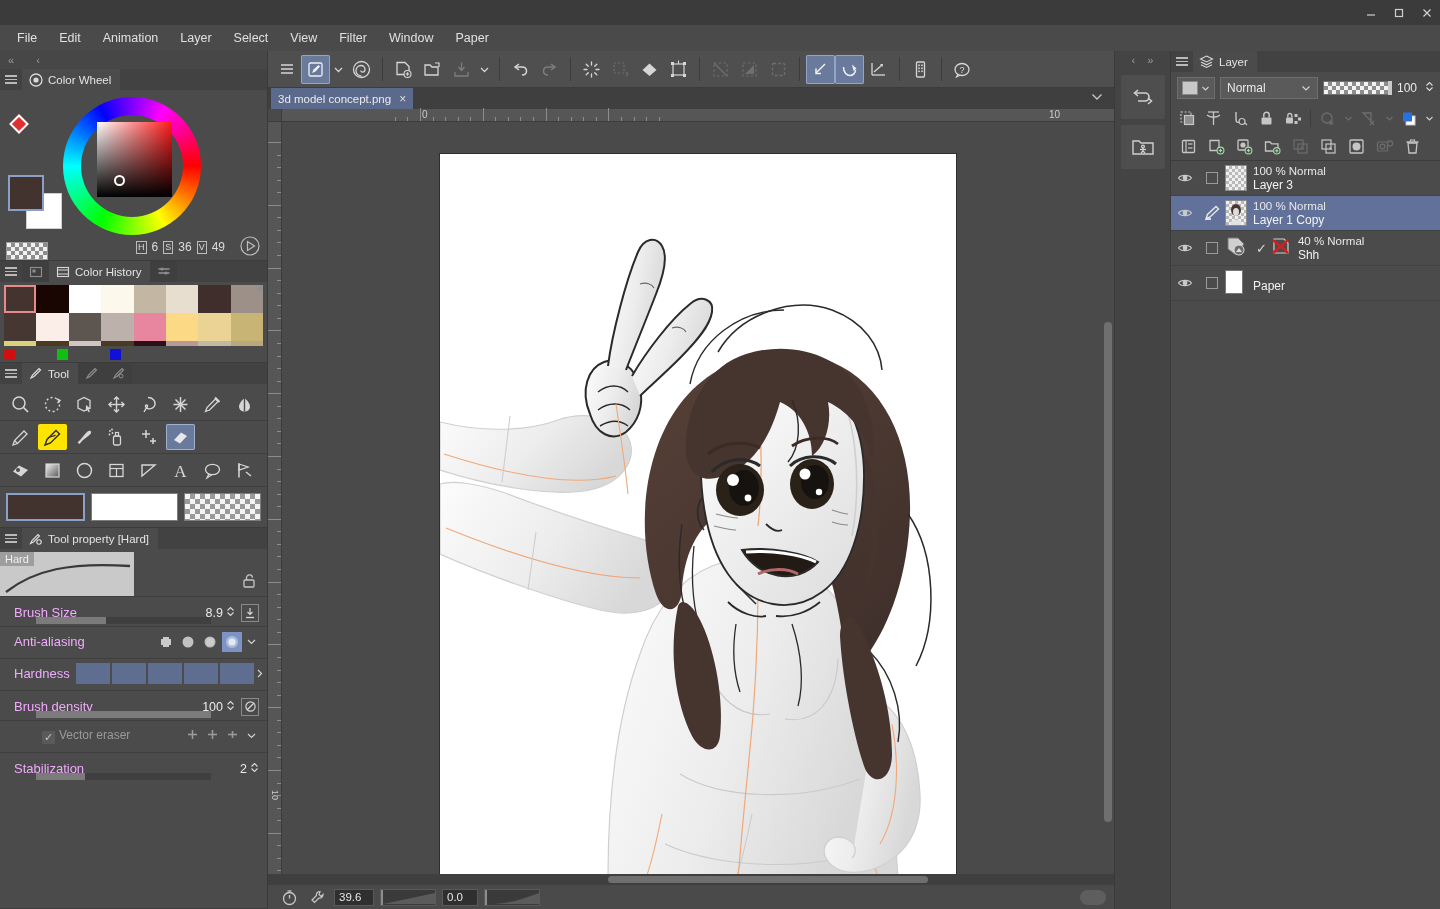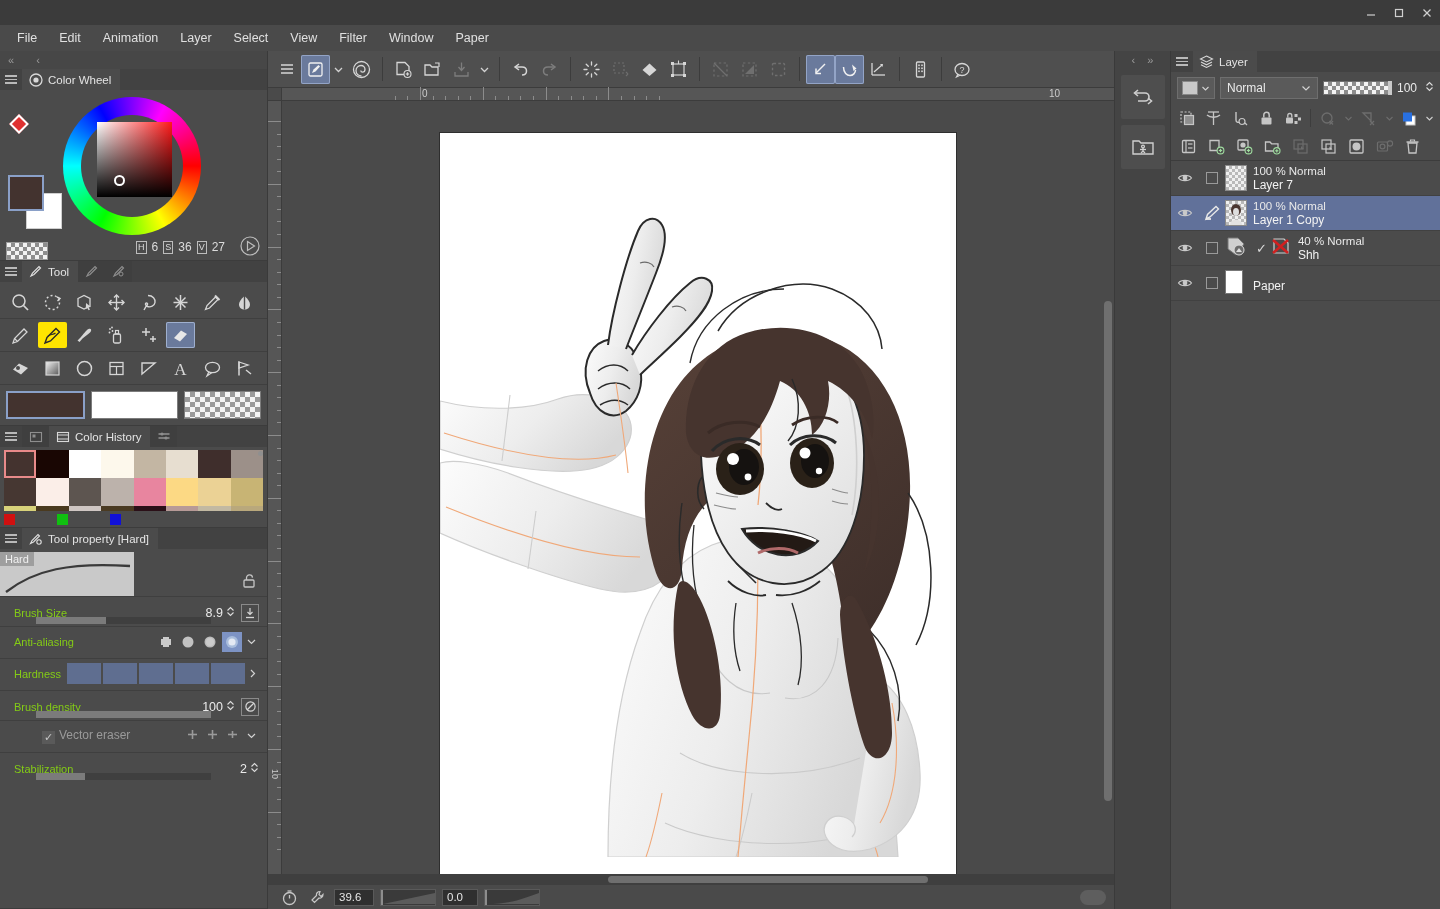--- a/index.html
+++ b/index.html
@@ -88,21 +88,21 @@
     background-image: linear-gradient(45deg, #9a9a9a 25%, transparent 25%), linear-gradient(-45deg, #9a9a9a 25%, transparent 25%), linear-gradient(45deg, transparent 75%, #9a9a9a 75%), linear-gradient(-45deg, transparent 75%, #9a9a9a 75%);
     background-size: 10px 10px; background-position: 0 0, 0 5px, 5px -5px, -5px 0px; background-color: #f4f4f4; }
 
   
   .tp-preview { height: 44px; margin: 3px 6px 0 0; background: #c9c9c9; width: 134px; position: relative; overflow: hidden; }
   .tp-preview .lbl { position: absolute; left: 0; top: 0; background: #9e9e9e; color: #f0f0f0; font-size: 11px; padding: 1px 5px; }
   .tp-preview svg { position: absolute; left: 0; top: 0; }
   .tp-head { display: flex; align-items: flex-start; }
   .lockico { margin-left: auto; margin-right: 10px; margin-top: 24px; }
   .prow { display: flex; align-items: center; padding: 4px 8px 2px 14px; border-top: 1px solid #3f3f3f; position: relative; min-height: 30px; }
-  .prow .plabel { font-size: 11px; color: #84cc16; }
+  .prow .plabel { font-size: 13px; color: #f0abfc; }
   .prow .pval { margin-left: auto; font-size: 12.5px; color: #eaeaea; }
   .spin { display: inline-block; width: 9px; margin-left: 3px; vertical-align: -1px; }
   .slider { position: absolute; left: 36px; bottom: 2px; height: 7px; width: 175px; background: #3f3f3f; }
   .slider > i { display: block; height: 7px; background: #7b7b7b; }
   .sq-btn { width: 18px; height: 18px; border: 1px solid #8a8a8a; display: flex; align-items: center; justify-content: center; margin-left: 6px; }
   .aa-opts { display: flex; gap: 2px; margin-left: auto; align-items: center; }
   .aa-opt { width: 20px; height: 20px; display: flex; align-items: center; justify-content: center; }
   .aa-opt.sel { background: #7d93c4; }
   .hard-opts { display: flex; gap: 2px; margin-left: 6px; }
   .hard-opt { width: 34px; height: 21px; background: #5f6e90; }
@@ -256,228 +256,27 @@
             <div class="bgsw"></div>
             <div class="fgsw"></div>
           </div>
           <div class="transw"></div>
           <div class="hsv">
             <span class="lab">H</span>
             <span>6</span>
             <span class="lab">S</span>
             <span>36</span>
             <span class="lab">V</span>
-            <span>27</span>
+            <span>49</span>
           </div>
           <div class="playbtn">
             <svg width="22" height="22" viewBox="0 0 22 22">
                 <circle cx="11" cy="11" r="9" fill="none" stroke="#bdbdbd" stroke-width="1.2"></circle>
                 <path d="M8.5 6.5 L15.5 11 L8.5 15.5 Z" fill="none" stroke="#bdbdbd" stroke-width="1.2"></path>
               </svg>
-          </div>
-        </div>
-      </div>
-
-      <div class="panel">
-        <div class="panel-tabs">
-          <div class="hamb">
-              <div class="bars">
-                <i></i>
-                <i></i>
-                <i></i>
-              </div>
-            </div>
-          <div class="ptab">
-            <span class="tico">
-              <svg width="15" height="15" viewBox="0 0 15 15">
-                  <path d="M3 12 L4.5 9 L11 2.5 L12.5 4 L6 10.5 Z" fill="none" stroke="#e0e0e0" stroke-width="1.2"></path>
-                </svg>
-            </span>
-            <span>Tool</span>
-          </div>
-          <div class="ptab inactive">
-            <span class="tico">
-              <svg width="15" height="15" viewBox="0 0 15 15">
-                  <path d="M3 12 L4.5 9 L11 2.5 L12.5 4 L6 10.5 Z" fill="none" stroke="#8e8e8e" stroke-width="1.2"></path>
-                </svg>
-            </span>
-          </div>
-          <div class="ptab inactive">
-            <span class="tico">
-              <svg width="15" height="15" viewBox="0 0 15 15">
-                  <path d="M3 12 L4.5 9 L11 2.5 L12.5 4 L6 10.5 Z" fill="none" stroke="#8e8e8e" stroke-width="1.2"></path>
-                  <circle cx="10" cy="10" r="2" fill="none" stroke="#8e8e8e" stroke-width="1"></circle>
-                </svg>
-            </span>
-          </div>
-        </div>
-        <div class="tool-rows">
-          <div class="trow">
-            <div class="tbtn">
-              <svg width="21" height="21" viewBox="0 0 21 21">
-                  <circle cx="9" cy="9" r="6" fill="none" stroke="#d6d6d6" stroke-width="1.5"></circle>
-                  <line x1="13.5" y1="13.5" x2="18" y2="18" stroke="#d6d6d6" stroke-width="1.7"></line>
-                </svg>
-            </div>
-            <div class="tbtn">
-              <svg width="21" height="21" viewBox="0 0 21 21">
-                  <circle cx="10.5" cy="10.5" r="7" fill="none" stroke="#d6d6d6" stroke-width="1.5" stroke-dasharray="2 2.4"></circle>
-                  <path d="M15 5 L18 6.5 L15.5 9" fill="none" stroke="#d6d6d6" stroke-width="1.4"></path>
-                </svg>
-            </div>
-            <div class="tbtn">
-              <svg width="21" height="21" viewBox="0 0 21 21">
-                  <path d="M4 6.5 L10 3.5 L16 6.5 L16 14 L10 17 L4 14 Z" fill="none" stroke="#d6d6d6" stroke-width="1.3"></path>
-                  <path d="M12 11 L17 15 L14.5 15.3 L16 17.5 L14.6 18.2 L13.3 16 L11.8 17 Z" fill="#d6d6d6"></path>
-                </svg>
-            </div>
-            <div class="tbtn">
-              <svg width="21" height="21" viewBox="0 0 21 21">
-                  <g stroke="#d6d6d6" stroke-width="1.4" fill="none">
-                    <line x1="10.5" y1="3" x2="10.5" y2="18"></line>
-                    <line x1="3" y1="10.5" x2="18" y2="10.5"></line>
-                    <path d="M8 5.5 L10.5 3 L13 5.5"></path>
-                    <path d="M8 15.5 L10.5 18 L13 15.5"></path>
-                    <path d="M5.5 8 L3 10.5 L5.5 13"></path>
-                    <path d="M15.5 8 L18 10.5 L15.5 13"></path>
-                  </g>
-                </svg>
-            </div>
-            <div class="tbtn">
-              <svg width="21" height="21" viewBox="0 0 21 21">
-                  <path d="M10 3.5 C15 3.5 17.5 7 17 10.5 C16.5 14 12.5 15.5 9.5 14.5 C7 13.7 7 11 8.5 11 C10 11 10 13 8 14.5 L6 18" fill="none" stroke="#d6d6d6" stroke-width="1.4"></path>
-                </svg>
-            </div>
-            <div class="tbtn">
-              <svg width="21" height="21" viewBox="0 0 21 21">
-                  <g stroke="#d6d6d6" stroke-width="1.5">
-                    <line x1="10.5" y1="3" x2="10.5" y2="18"></line>
-                    <line x1="3.5" y1="10.5" x2="17.5" y2="10.5"></line>
-                    <line x1="5.5" y1="5.5" x2="15.5" y2="15.5"></line>
-                    <line x1="15.5" y1="5.5" x2="5.5" y2="15.5"></line>
-                  </g>
-                </svg>
-            </div>
-            <div class="tbtn">
-              <svg width="21" height="21" viewBox="0 0 21 21">
-                  <path d="M3.5 17.5 L5 13.5 L13.5 5 L16 7.5 L7.5 16 Z" fill="none" stroke="#d6d6d6" stroke-width="1.3"></path>
-                  <path d="M13 3.5 L17.5 8" stroke="#d6d6d6" stroke-width="2"></path>
-                </svg>
-            </div>
-            <div class="tbtn">
-              <svg width="21" height="21" viewBox="0 0 21 21">
-                  <path d="M10.5 4 C7 7 5 10 5 12.5 C5 15.5 7.5 17.5 10.5 17.5 C13.5 17.5 16 15.5 16 12.5 C16 10 14 7 10.5 4 Z" fill="#d6d6d6"></path>
-                  <path d="M10.5 4 C10.5 4 10.5 10 10.5 17.5" stroke="#4b4b4b" stroke-width="1.4"></path>
-                </svg>
-            </div>
-          </div>
-          <div class="trow">
-            <div class="tbtn">
-              <svg width="21" height="21" viewBox="0 0 21 21">
-                  <path d="M3 18 L4.5 13.5 L14 4 L17 7 L7.5 16.5 Z" fill="none" stroke="#d6d6d6" stroke-width="1.3"></path>
-                  <line x1="4.5" y1="13.5" x2="7.5" y2="16.5" stroke="#d6d6d6" stroke-width="1.2"></line>
-                </svg>
-            </div>
-            <div class="tbtn hl">
-              <svg width="21" height="21" viewBox="0 0 21 21">
-                  <path d="M3 18 L5 12.5 L14 3.5 L17.5 7 L8.5 16 Z" fill="none" stroke="#2a2a2a" stroke-width="1.4"></path>
-                  <path d="M6 11 C9 9 11 10 13.5 8" fill="none" stroke="#2a2a2a" stroke-width="1.2"></path>
-                </svg>
-            </div>
-            <div class="tbtn">
-              <svg width="21" height="21" viewBox="0 0 21 21">
-                  <path d="M3.5 15.5 L7 12 C9 10 12 5 14.5 4 C17 3 18 5 16.5 7 C15 9 10.5 11.5 8.5 13.5 L5.5 17 Z" fill="#d6d6d6"></path>
-                </svg>
-            </div>
-            <div class="tbtn">
-              <svg width="21" height="21" viewBox="0 0 21 21">
-                  <rect x="7.5" y="9" width="7" height="9" rx="1.5" fill="none" stroke="#d6d6d6" stroke-width="1.3"></rect>
-                  <rect x="9.5" y="5.5" width="3" height="3.5" fill="none" stroke="#d6d6d6" stroke-width="1.2"></rect>
-                  <g fill="#d6d6d6">
-                    <circle cx="4" cy="4" r="0.9"></circle>
-                    <circle cx="6.5" cy="6" r="0.9"></circle>
-                    <circle cx="3.5" cy="7.5" r="0.9"></circle>
-                    <circle cx="6" cy="2.5" r="0.9"></circle>
-                  </g>
-                </svg>
-            </div>
-            <div class="tbtn">
-              <svg width="21" height="21" viewBox="0 0 21 21">
-                  <g stroke="#d6d6d6" stroke-width="1.5">
-                    <line x1="8" y1="3" x2="8" y2="11"></line>
-                    <line x1="4" y1="7" x2="12" y2="7"></line>
-                    <line x1="15" y1="11" x2="15" y2="17"></line>
-                    <line x1="12" y1="14" x2="18" y2="14"></line>
-                  </g>
-                </svg>
-            </div>
-            <div class="tbtn sel">
-              <svg width="21" height="21" viewBox="0 0 21 21">
-                  <path d="M4 13 L11 5.5 L17 9 L10 16.5 Z" fill="#e8e8e8"></path>
-                </svg>
-            </div>
-          </div>
-          <div class="trow">
-            <div class="tbtn">
-              <svg width="21" height="21" viewBox="0 0 21 21">
-                  <path d="M3 11.5 L9 5.5 L18 10 L11 16.5 Z" fill="#d6d6d6"></path>
-                  <circle cx="8" cy="10" r="2" fill="#4b4b4b"></circle>
-                </svg>
-            </div>
-            <div class="tbtn">
-              <svg width="21" height="21" viewBox="0 0 21 21">
-                  <rect x="4" y="4" width="13" height="13" fill="url(#g1)" stroke="#d6d6d6" stroke-width="1.2"></rect>
-                  <defs>
-                    <linearGradient id="g1" x1="0" y1="0" x2="1" y2="1">
-                      <stop offset="0" stop-color="#f0f0f0"></stop>
-                      <stop offset="1" stop-color="#5a5a5a"></stop>
-                    </linearGradient>
-                  </defs>
-                </svg>
-            </div>
-            <div class="tbtn">
-              <svg width="21" height="21" viewBox="0 0 21 21">
-                  <circle cx="10.5" cy="10.5" r="7" fill="none" stroke="#d6d6d6" stroke-width="1.5"></circle>
-                </svg>
-            </div>
-            <div class="tbtn">
-              <svg width="21" height="21" viewBox="0 0 21 21">
-                  <rect x="4" y="4.5" width="13" height="12" fill="none" stroke="#d6d6d6" stroke-width="1.3"></rect>
-                  <line x1="4" y1="8.5" x2="17" y2="8.5" stroke="#d6d6d6" stroke-width="1.2"></line>
-                  <line x1="10.5" y1="8.5" x2="10.5" y2="16.5" stroke="#d6d6d6" stroke-width="1.2"></line>
-                </svg>
-            </div>
-            <div class="tbtn">
-              <svg width="21" height="21" viewBox="0 0 21 21">
-                  <path d="M4 5 L17 5 L4 16 Z" fill="none" stroke="#d6d6d6" stroke-width="1.4"></path>
-                </svg>
-            </div>
-            <div class="tbtn">
-              <svg width="21" height="21" viewBox="0 0 21 21">
-                  <text x="10.5" y="17" font-size="17" font-family="Liberation Serif, serif" fill="#d6d6d6" text-anchor="middle">A</text>
-                </svg>
-            </div>
-            <div class="tbtn">
-              <svg width="21" height="21" viewBox="0 0 21 21">
-                  <ellipse cx="10.5" cy="9.5" rx="7" ry="5.2" fill="none" stroke="#d6d6d6" stroke-width="1.3"></ellipse>
-                  <path d="M7 13.5 L5 18 L10 14.5" fill="none" stroke="#d6d6d6" stroke-width="1.3"></path>
-                </svg>
-            </div>
-            <div class="tbtn">
-              <svg width="21" height="21" viewBox="0 0 21 21">
-                  <line x1="5" y1="3.5" x2="5" y2="17.5" stroke="#d6d6d6" stroke-width="1.5"></line>
-                  <path d="M5 4 L14 7 L5 10 Z" fill="none" stroke="#d6d6d6" stroke-width="1.3"></path>
-                  <path d="M12 12 L17 16" stroke="#d6d6d6" stroke-width="1.4"></path>
-                </svg>
-            </div>
-          </div>
-          <div class="matrow">
-            <div class="mat m1"></div>
-            <div class="mat m2"></div>
-            <div class="mat m3"></div>
           </div>
         </div>
       </div>
 
       <div class="panel">
         <div class="panel-tabs">
           <div class="hamb">
               <div class="bars">
                 <i></i>
                 <i></i>
@@ -543,20 +342,221 @@
               <div style="background: rgb(183, 154, 151);"></div>
               <div style="background: rgb(194, 185, 162);"></div>
               <div style="background: rgb(185, 168, 124);"></div>
             </div>
           <div class="ch-rgb" id="ch-rgb">
               <div class="rgbdot" style="background: rgb(208, 16, 16);"></div>
               <div class="rgbdot" style="background: rgb(16, 192, 16);"></div>
               <div class="rgbdot" style="background: rgb(16, 16, 216);"></div>
             </div>
           <div class="ch-scroll"></div>
+        </div>
+      </div>
+
+      <div class="panel">
+        <div class="panel-tabs">
+          <div class="hamb">
+              <div class="bars">
+                <i></i>
+                <i></i>
+                <i></i>
+              </div>
+            </div>
+          <div class="ptab">
+            <span class="tico">
+              <svg width="15" height="15" viewBox="0 0 15 15">
+                  <path d="M3 12 L4.5 9 L11 2.5 L12.5 4 L6 10.5 Z" fill="none" stroke="#e0e0e0" stroke-width="1.2"></path>
+                </svg>
+            </span>
+            <span>Tool</span>
+          </div>
+          <div class="ptab inactive">
+            <span class="tico">
+              <svg width="15" height="15" viewBox="0 0 15 15">
+                  <path d="M3 12 L4.5 9 L11 2.5 L12.5 4 L6 10.5 Z" fill="none" stroke="#8e8e8e" stroke-width="1.2"></path>
+                </svg>
+            </span>
+          </div>
+          <div class="ptab inactive">
+            <span class="tico">
+              <svg width="15" height="15" viewBox="0 0 15 15">
+                  <path d="M3 12 L4.5 9 L11 2.5 L12.5 4 L6 10.5 Z" fill="none" stroke="#8e8e8e" stroke-width="1.2"></path>
+                  <circle cx="10" cy="10" r="2" fill="none" stroke="#8e8e8e" stroke-width="1"></circle>
+                </svg>
+            </span>
+          </div>
+        </div>
+        <div class="tool-rows">
+          <div class="trow">
+            <div class="tbtn">
+              <svg width="21" height="21" viewBox="0 0 21 21">
+                  <circle cx="9" cy="9" r="6" fill="none" stroke="#d6d6d6" stroke-width="1.5"></circle>
+                  <line x1="13.5" y1="13.5" x2="18" y2="18" stroke="#d6d6d6" stroke-width="1.7"></line>
+                </svg>
+            </div>
+            <div class="tbtn">
+              <svg width="21" height="21" viewBox="0 0 21 21">
+                  <circle cx="10.5" cy="10.5" r="7" fill="none" stroke="#d6d6d6" stroke-width="1.5" stroke-dasharray="2 2.4"></circle>
+                  <path d="M15 5 L18 6.5 L15.5 9" fill="none" stroke="#d6d6d6" stroke-width="1.4"></path>
+                </svg>
+            </div>
+            <div class="tbtn">
+              <svg width="21" height="21" viewBox="0 0 21 21">
+                  <path d="M4 6.5 L10 3.5 L16 6.5 L16 14 L10 17 L4 14 Z" fill="none" stroke="#d6d6d6" stroke-width="1.3"></path>
+                  <path d="M12 11 L17 15 L14.5 15.3 L16 17.5 L14.6 18.2 L13.3 16 L11.8 17 Z" fill="#d6d6d6"></path>
+                </svg>
+            </div>
+            <div class="tbtn">
+              <svg width="21" height="21" viewBox="0 0 21 21">
+                  <g stroke="#d6d6d6" stroke-width="1.4" fill="none">
+                    <line x1="10.5" y1="3" x2="10.5" y2="18"></line>
+                    <line x1="3" y1="10.5" x2="18" y2="10.5"></line>
+                    <path d="M8 5.5 L10.5 3 L13 5.5"></path>
+                    <path d="M8 15.5 L10.5 18 L13 15.5"></path>
+                    <path d="M5.5 8 L3 10.5 L5.5 13"></path>
+                    <path d="M15.5 8 L18 10.5 L15.5 13"></path>
+                  </g>
+                </svg>
+            </div>
+            <div class="tbtn">
+              <svg width="21" height="21" viewBox="0 0 21 21">
+                  <path d="M10 3.5 C15 3.5 17.5 7 17 10.5 C16.5 14 12.5 15.5 9.5 14.5 C7 13.7 7 11 8.5 11 C10 11 10 13 8 14.5 L6 18" fill="none" stroke="#d6d6d6" stroke-width="1.4"></path>
+                </svg>
+            </div>
+            <div class="tbtn">
+              <svg width="21" height="21" viewBox="0 0 21 21">
+                  <g stroke="#d6d6d6" stroke-width="1.5">
+                    <line x1="10.5" y1="3" x2="10.5" y2="18"></line>
+                    <line x1="3.5" y1="10.5" x2="17.5" y2="10.5"></line>
+                    <line x1="5.5" y1="5.5" x2="15.5" y2="15.5"></line>
+                    <line x1="15.5" y1="5.5" x2="5.5" y2="15.5"></line>
+                  </g>
+                </svg>
+            </div>
+            <div class="tbtn">
+              <svg width="21" height="21" viewBox="0 0 21 21">
+                  <path d="M3.5 17.5 L5 13.5 L13.5 5 L16 7.5 L7.5 16 Z" fill="none" stroke="#d6d6d6" stroke-width="1.3"></path>
+                  <path d="M13 3.5 L17.5 8" stroke="#d6d6d6" stroke-width="2"></path>
+                </svg>
+            </div>
+            <div class="tbtn">
+              <svg width="21" height="21" viewBox="0 0 21 21">
+                  <path d="M10.5 4 C7 7 5 10 5 12.5 C5 15.5 7.5 17.5 10.5 17.5 C13.5 17.5 16 15.5 16 12.5 C16 10 14 7 10.5 4 Z" fill="#d6d6d6"></path>
+                  <path d="M10.5 4 C10.5 4 10.5 10 10.5 17.5" stroke="#4b4b4b" stroke-width="1.4"></path>
+                </svg>
+            </div>
+          </div>
+          <div class="trow">
+            <div class="tbtn">
+              <svg width="21" height="21" viewBox="0 0 21 21">
+                  <path d="M3 18 L4.5 13.5 L14 4 L17 7 L7.5 16.5 Z" fill="none" stroke="#d6d6d6" stroke-width="1.3"></path>
+                  <line x1="4.5" y1="13.5" x2="7.5" y2="16.5" stroke="#d6d6d6" stroke-width="1.2"></line>
+                </svg>
+            </div>
+            <div class="tbtn hl">
+              <svg width="21" height="21" viewBox="0 0 21 21">
+                  <path d="M3 18 L5 12.5 L14 3.5 L17.5 7 L8.5 16 Z" fill="none" stroke="#2a2a2a" stroke-width="1.4"></path>
+                  <path d="M6 11 C9 9 11 10 13.5 8" fill="none" stroke="#2a2a2a" stroke-width="1.2"></path>
+                </svg>
+            </div>
+            <div class="tbtn">
+              <svg width="21" height="21" viewBox="0 0 21 21">
+                  <path d="M3.5 15.5 L7 12 C9 10 12 5 14.5 4 C17 3 18 5 16.5 7 C15 9 10.5 11.5 8.5 13.5 L5.5 17 Z" fill="#d6d6d6"></path>
+                </svg>
+            </div>
+            <div class="tbtn">
+              <svg width="21" height="21" viewBox="0 0 21 21">
+                  <rect x="7.5" y="9" width="7" height="9" rx="1.5" fill="none" stroke="#d6d6d6" stroke-width="1.3"></rect>
+                  <rect x="9.5" y="5.5" width="3" height="3.5" fill="none" stroke="#d6d6d6" stroke-width="1.2"></rect>
+                  <g fill="#d6d6d6">
+                    <circle cx="4" cy="4" r="0.9"></circle>
+                    <circle cx="6.5" cy="6" r="0.9"></circle>
+                    <circle cx="3.5" cy="7.5" r="0.9"></circle>
+                    <circle cx="6" cy="2.5" r="0.9"></circle>
+                  </g>
+                </svg>
+            </div>
+            <div class="tbtn">
+              <svg width="21" height="21" viewBox="0 0 21 21">
+                  <g stroke="#d6d6d6" stroke-width="1.5">
+                    <line x1="8" y1="3" x2="8" y2="11"></line>
+                    <line x1="4" y1="7" x2="12" y2="7"></line>
+                    <line x1="15" y1="11" x2="15" y2="17"></line>
+                    <line x1="12" y1="14" x2="18" y2="14"></line>
+                  </g>
+                </svg>
+            </div>
+            <div class="tbtn sel">
+              <svg width="21" height="21" viewBox="0 0 21 21">
+                  <path d="M4 13 L11 5.5 L17 9 L10 16.5 Z" fill="#e8e8e8"></path>
+                </svg>
+            </div>
+          </div>
+          <div class="trow">
+            <div class="tbtn">
+              <svg width="21" height="21" viewBox="0 0 21 21">
+                  <path d="M3 11.5 L9 5.5 L18 10 L11 16.5 Z" fill="#d6d6d6"></path>
+                  <circle cx="8" cy="10" r="2" fill="#4b4b4b"></circle>
+                </svg>
+            </div>
+            <div class="tbtn">
+              <svg width="21" height="21" viewBox="0 0 21 21">
+                  <rect x="4" y="4" width="13" height="13" fill="url(#g1)" stroke="#d6d6d6" stroke-width="1.2"></rect>
+                  <defs>
+                    <linearGradient id="g1" x1="0" y1="0" x2="1" y2="1">
+                      <stop offset="0" stop-color="#f0f0f0"></stop>
+                      <stop offset="1" stop-color="#5a5a5a"></stop>
+                    </linearGradient>
+                  </defs>
+                </svg>
+            </div>
+            <div class="tbtn">
+              <svg width="21" height="21" viewBox="0 0 21 21">
+                  <circle cx="10.5" cy="10.5" r="7" fill="none" stroke="#d6d6d6" stroke-width="1.5"></circle>
+                </svg>
+            </div>
+            <div class="tbtn">
+              <svg width="21" height="21" viewBox="0 0 21 21">
+                  <rect x="4" y="4.5" width="13" height="12" fill="none" stroke="#d6d6d6" stroke-width="1.3"></rect>
+                  <line x1="4" y1="8.5" x2="17" y2="8.5" stroke="#d6d6d6" stroke-width="1.2"></line>
+                  <line x1="10.5" y1="8.5" x2="10.5" y2="16.5" stroke="#d6d6d6" stroke-width="1.2"></line>
+                </svg>
+            </div>
+            <div class="tbtn">
+              <svg width="21" height="21" viewBox="0 0 21 21">
+                  <path d="M4 5 L17 5 L4 16 Z" fill="none" stroke="#d6d6d6" stroke-width="1.4"></path>
+                </svg>
+            </div>
+            <div class="tbtn">
+              <svg width="21" height="21" viewBox="0 0 21 21">
+                  <text x="10.5" y="17" font-size="17" font-family="Liberation Serif, serif" fill="#d6d6d6" text-anchor="middle">A</text>
+                </svg>
+            </div>
+            <div class="tbtn">
+              <svg width="21" height="21" viewBox="0 0 21 21">
+                  <ellipse cx="10.5" cy="9.5" rx="7" ry="5.2" fill="none" stroke="#d6d6d6" stroke-width="1.3"></ellipse>
+                  <path d="M7 13.5 L5 18 L10 14.5" fill="none" stroke="#d6d6d6" stroke-width="1.3"></path>
+                </svg>
+            </div>
+            <div class="tbtn">
+              <svg width="21" height="21" viewBox="0 0 21 21">
+                  <line x1="5" y1="3.5" x2="5" y2="17.5" stroke="#d6d6d6" stroke-width="1.5"></line>
+                  <path d="M5 4 L14 7 L5 10 Z" fill="none" stroke="#d6d6d6" stroke-width="1.3"></path>
+                  <path d="M12 12 L17 16" stroke="#d6d6d6" stroke-width="1.4"></path>
+                </svg>
+            </div>
+          </div>
+          <div class="matrow">
+            <div class="mat m1"></div>
+            <div class="mat m2"></div>
+            <div class="mat m3"></div>
+          </div>
         </div>
       </div>
 
       <div class="panel" style="flex:1">
         <div class="panel-tabs">
           <div class="hamb">
               <div class="bars">
                 <i></i>
                 <i></i>
                 <i></i>
@@ -895,20 +895,31 @@
         <div class="csep"></div>
         <div class="cbtn">
           <svg width="21" height="21" viewBox="0 0 21 21">
               <ellipse cx="10" cy="10.5" rx="7" ry="6" fill="none" stroke="#d6d6d6" stroke-width="1.3"></ellipse>
               <path d="M6 15 L4.5 18 L8.5 16" fill="none" stroke="#d6d6d6" stroke-width="1.2"></path>
               <text x="10" y="14" font-size="9" fill="#d6d6d6" text-anchor="middle" font-family="Liberation Sans, sans-serif">?</text>
             </svg>
         </div>
       </div>
 
+      <div class="doctabs">
+        <div class="doctab">
+          <span>3d model concept.png</span>
+          <span class="x">×</span>
+        </div>
+        <span class="tabchev">
+          <svg width="14" height="11" viewBox="0 0 14 11">
+              <path d="M2.5 3.5 L7 8 L11.5 3.5" fill="none" stroke="#c9c9c9" stroke-width="1.3"></path>
+            </svg>
+        </span>
+      </div>
 
       <div class="canvaswrap">
         <div class="ruler-top">
           <div class="ruler-corner"></div>
           <div class="ruler-ticks" id="htick">
               <div class="rt" style="left: 112.88px;"></div>
               <div class="rt" style="left: 125.44px;"></div>
               <div class="rt major" style="left: 138px;"></div>
               <div class="rt" style="left: 150.56px;"></div>
               <div class="rt" style="left: 163.12px;"></div>
@@ -1380,21 +1391,21 @@
               </svg>
             </div>
             <div class="lr-chk">
               <div class="box"></div>
             </div>
             <div class="lr-thumb">
               <div class="thumb-checker" style="width:22px;height:26px;border:1px solid #8a8a8a"></div>
             </div>
             <div class="lr-txt">
               <div class="lr-t1">100 % Normal</div>
-              <div class="lr-t2">Layer 7</div>
+              <div class="lr-t2">Layer 3</div>
             </div>
           </div>
           <div class="layerrow sel">
             <div class="lr-eye">
               <svg width="16" height="16" viewBox="0 0 16 16">
                 <path d="M1.5 8 C4 4.5 12 4.5 14.5 8 C12 11.5 4 11.5 1.5 8 Z" fill="none" stroke="#c9c9c9" stroke-width="1.2"></path>
                 <circle cx="8" cy="8" r="2.4" fill="#c9c9c9"></circle>
               </svg>
             </div>
             <div class="lr-chk">

